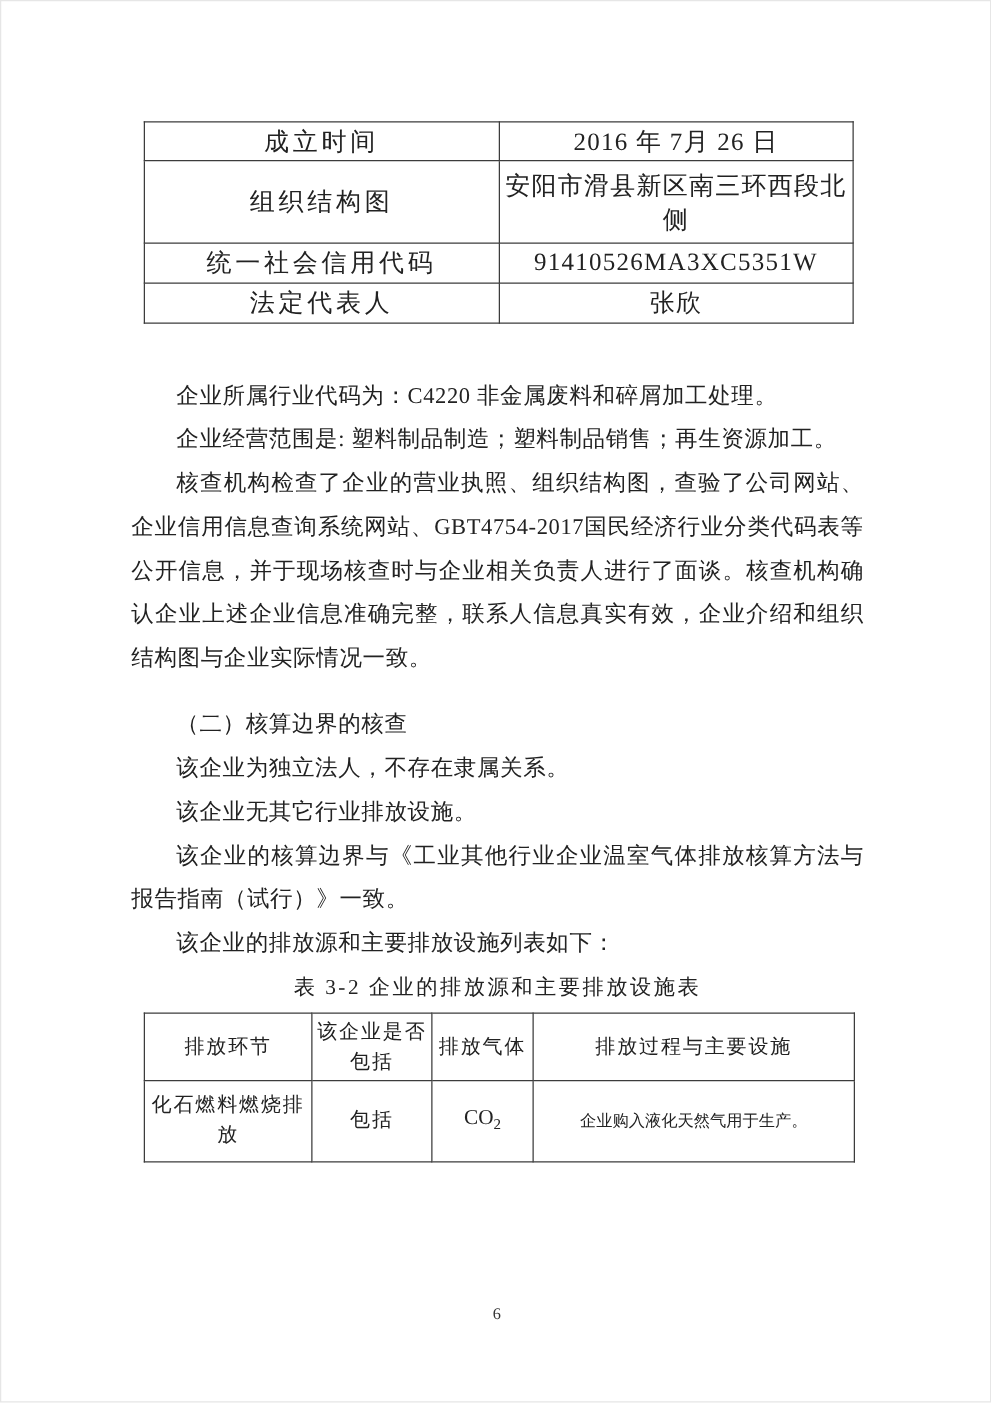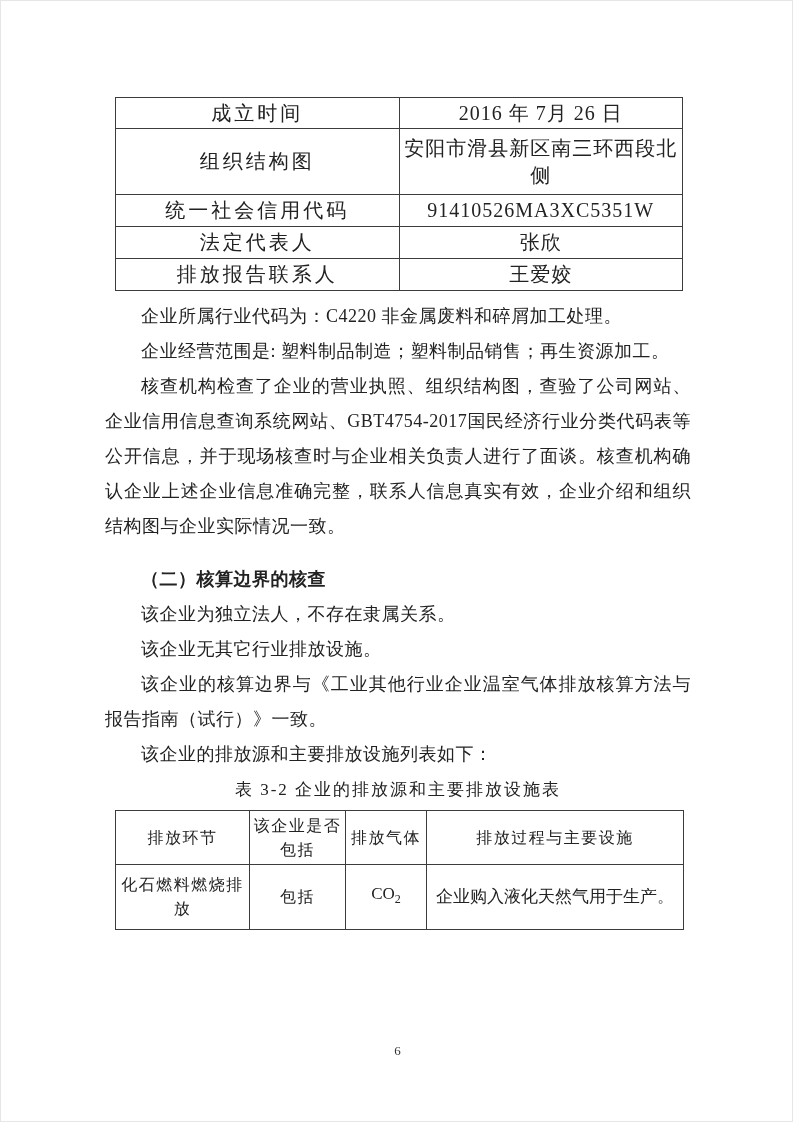--- a/index.html
+++ b/index.html
@@ -47,21 +47,21 @@
     margin: 0;
     font-size: 18px; line-height: 35px;
     letter-spacing: 0.5px;
     text-align: justify;
     text-indent: 2em;
   }
   .p-first { margin-top: 12px; }
   .heading {
     margin: 18px 0 0 0;
     font-size: 18px; line-height: 35px;
-    font-weight: bold;
+    font-weight: normal;
     text-indent: 2em;
     letter-spacing: 0.5px;
   }
   .caption {
     margin: 0;
     font-size: 17px; line-height: 35px;
     text-align: center;
     text-indent: 0;
     letter-spacing: 2px;
   }
@@ -78,21 +78,21 @@
     text-align: center; vertical-align: middle;
     font-size: 16px; line-height: 24px;
     letter-spacing: 1.5px;
     padding: 2px 3px;
   }
   .emission-table tr.head td { height: 54px; }
   .emission-table tr.er1 td { height: 65px; }
   .emission-table tr.er2 td { height: 59px; }
   .emission-table td.gas { font-size: 17px; letter-spacing: 0; }
   .emission-table td.gas sub { font-size: 12px; }
-  .emission-table td.process { letter-spacing: 0; font-size: 17px; }
+  .emission-table td.process { letter-spacing: 0; font-size: 13px; }
   .emission-table td.process.left {
     text-align: justify; padding: 4px 6px; line-height: 29px;
   }
 
   
   .page-number {
     position: absolute; left: 0; top: 1042px;
     width: 793px;
     text-align: center;
     font-size: 13px; color: #333333;
@@ -113,24 +113,20 @@
         <td class="lbl">组织结构图</td>
         <td class="val">安阳市滑县新区南三环西段北侧</td>
       </tr>
       <tr class="ir3">
         <td class="lbl">统一社会信用代码</td>
         <td class="val">91410526MA3XC5351W</td>
       </tr>
       <tr class="ir4">
         <td class="lbl">法定代表人</td>
         <td class="val">张欣</td>
-      </tr>
-      <tr class="ir5">
-        <td class="lbl">排放报告联系人</td>
-        <td class="val">王爱姣</td>
       </tr>
     </tbody>
   </table>
 
   <div class="body-text">
     <p class="para p-first">企业所属行业代码为：C4220 非金属废料和碎屑加工处理。</p>
     <p class="para">企业经营范围是: 塑料制品制造；塑料制品销售；再生资源加工。</p>
     <p class="para">核查机构检查了企业的营业执照、组织结构图，查验了公司网站、企业信用信息查询系统网站、GBT4754-2017国民经济行业分类代码表等公开信息，并于现场核查时与企业相关负责人进行了面谈。核查机构确认企业上述企业信息准确完整，联系人信息真实有效，企业介绍和组织结构图与企业实际情况一致。</p>
 
     <p class="heading">（二）核算边界的核查</p>

